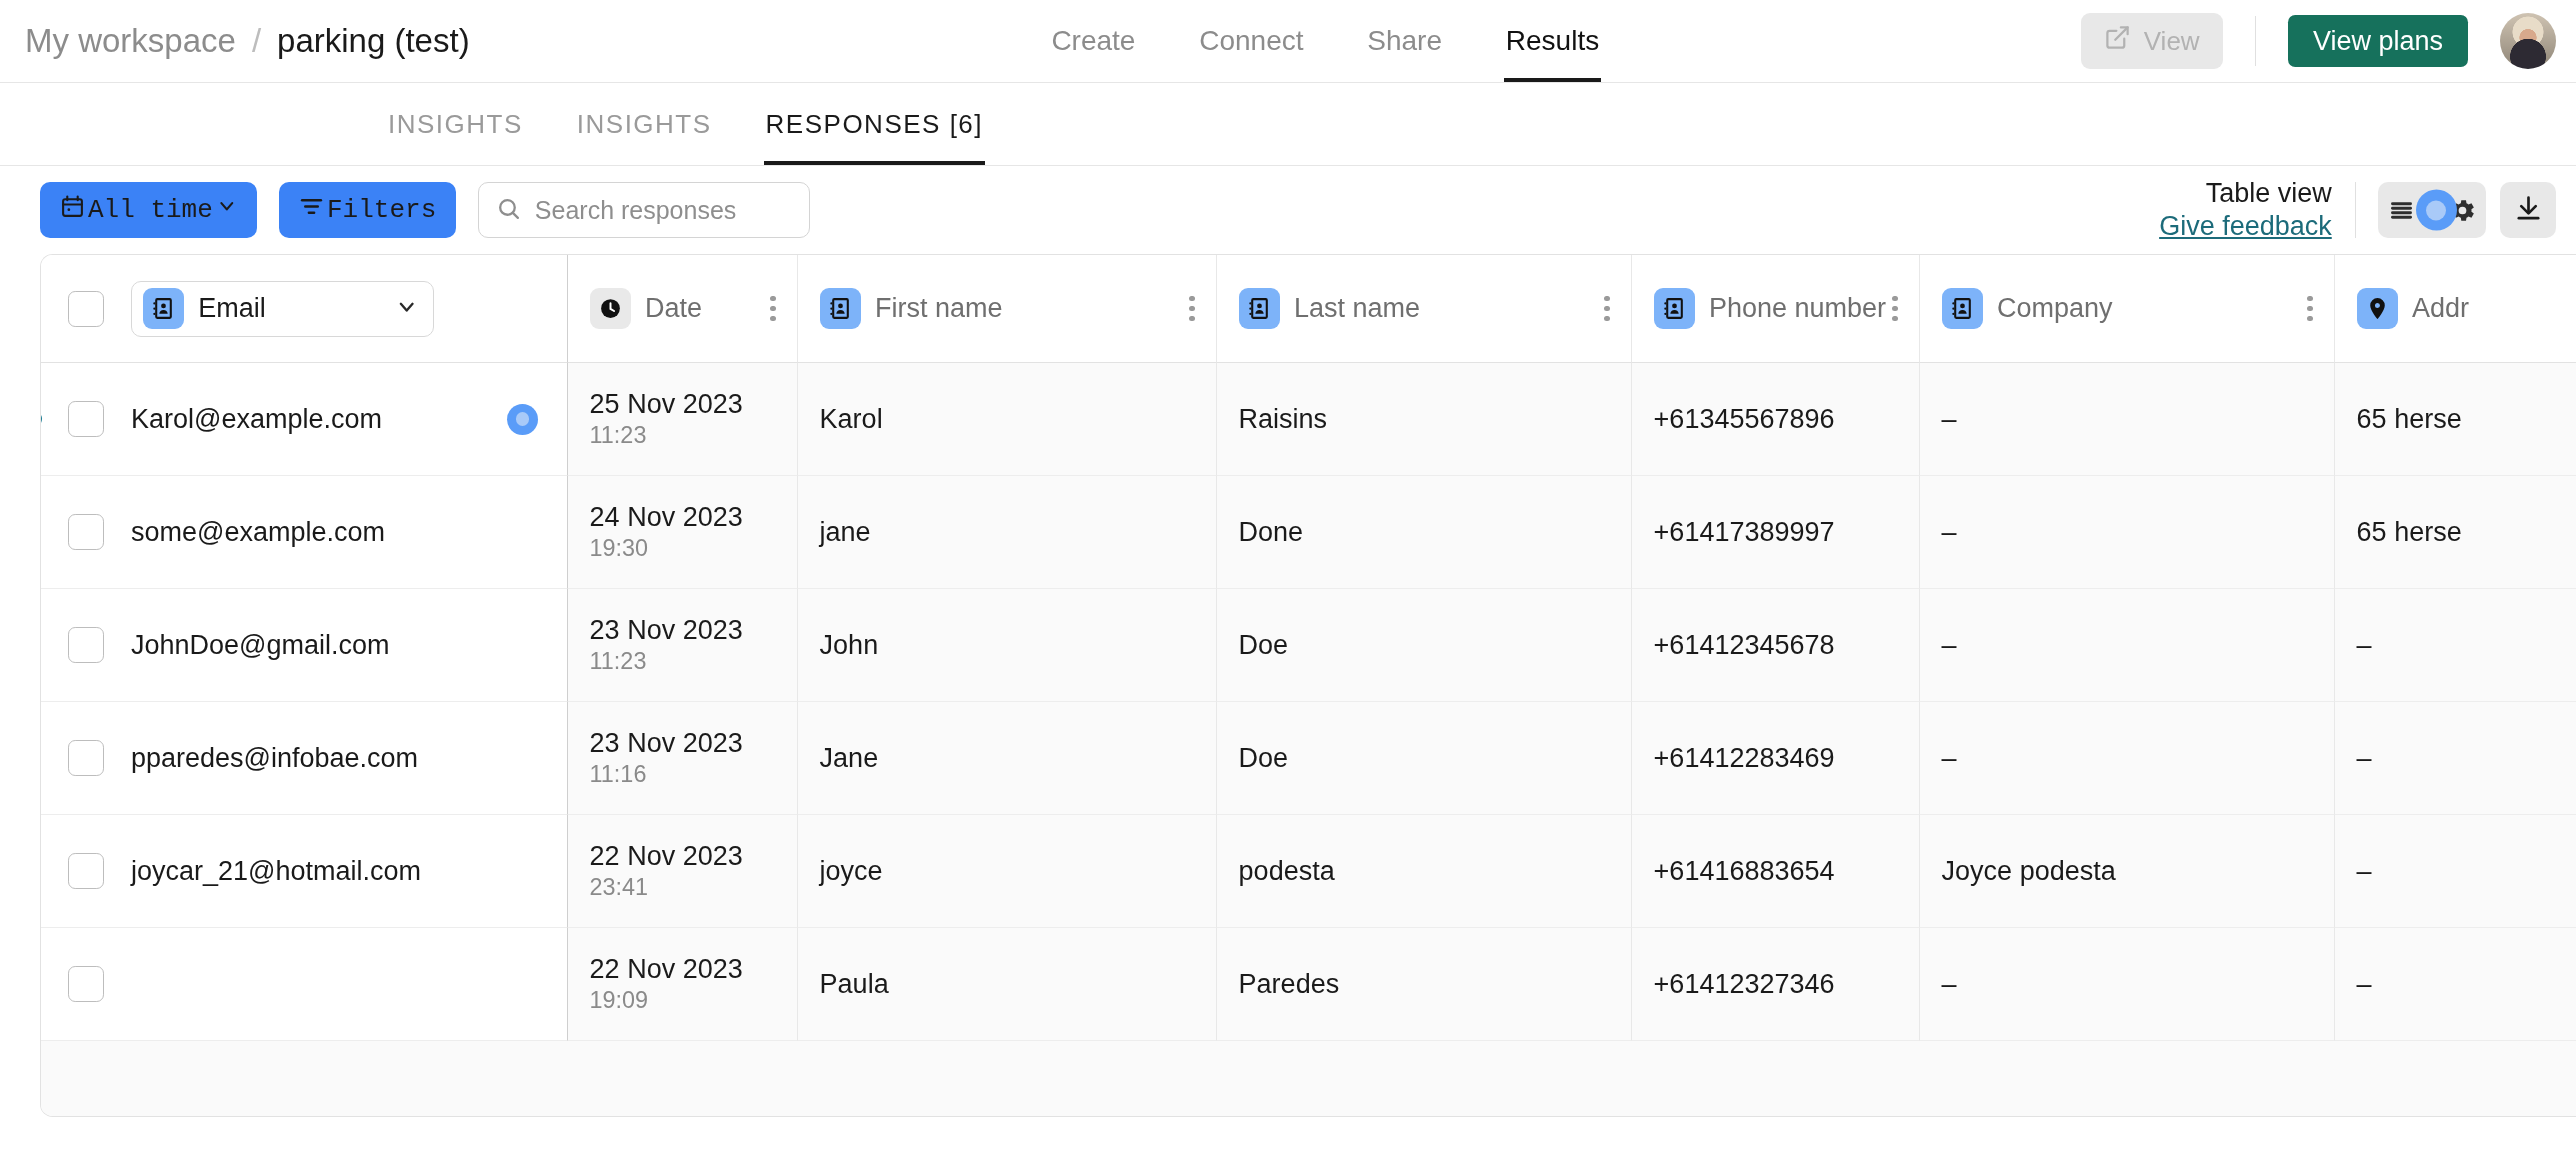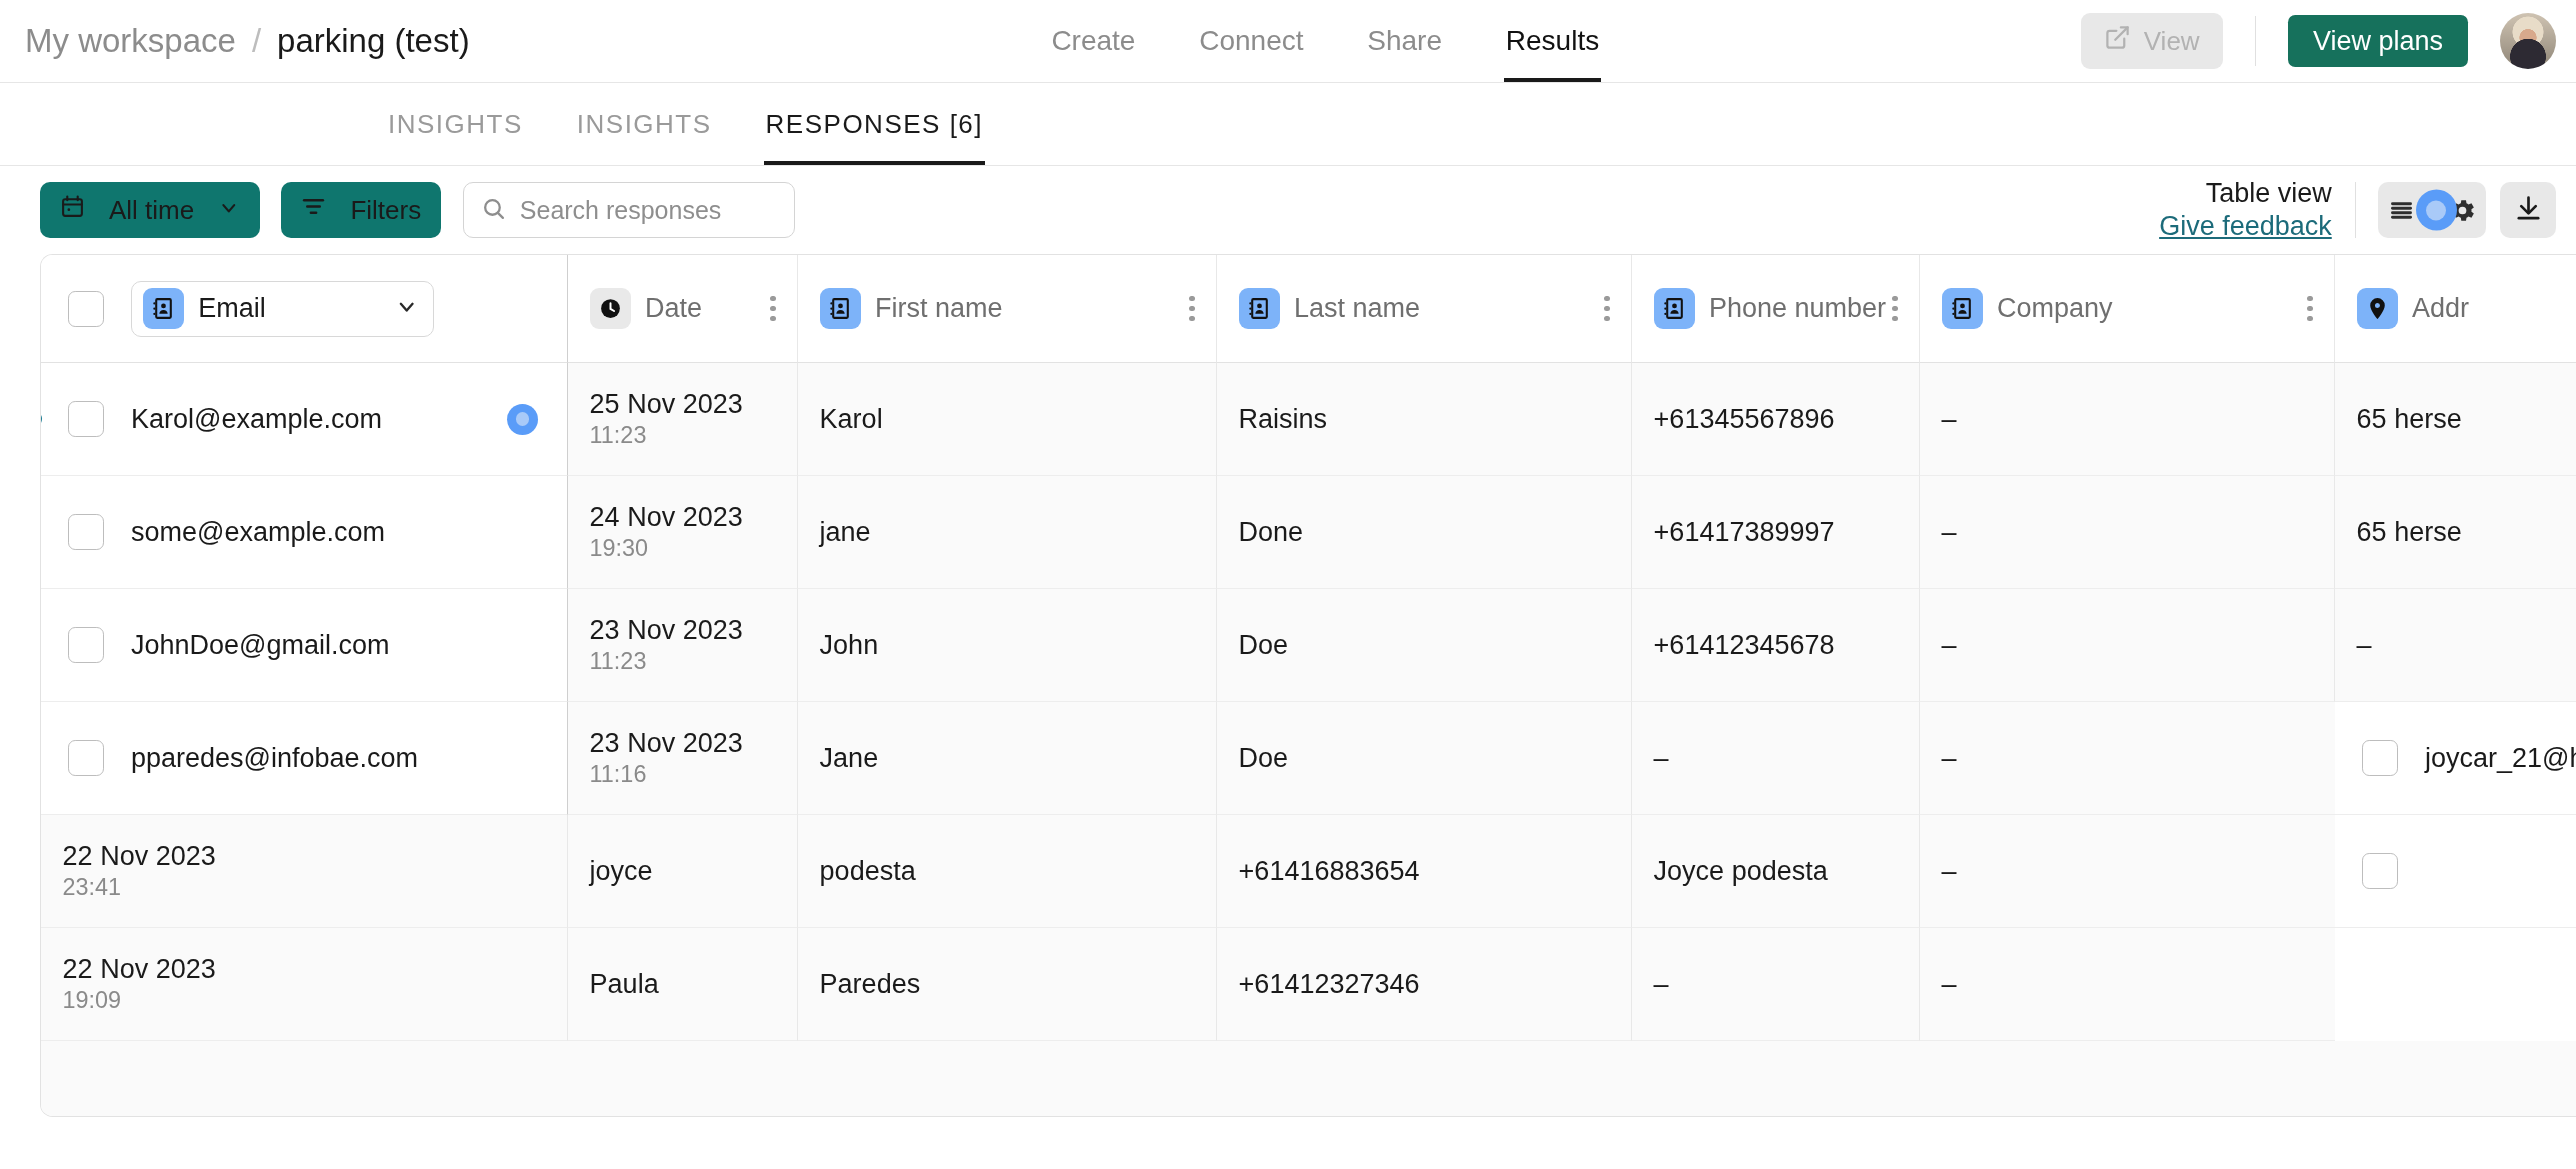--- a/index.html
+++ b/index.html
@@ -124,30 +124,30 @@
 
   
   .toolbar {
     height: 88px;
     display: flex; align-items: center;
     padding: 0 20px 0 40px;
     background: #fff;
     position: relative;
   }
   .chip {
-    display: flex; align-items: center; gap: 24px;
-    background: #0f766e;
+    display: flex; align-items: center; gap: 3px;
+    background: #3b82f6;
     border: none; border-radius: 10px;
     height: 56px;
     padding: 0 20px;
     font-size: 26px;
     color: #1a1a1a;
     cursor: pointer;
     margin-right: 21.6px;
-    font-family: Liberation Sans, sans-serif;
+    font-family: Liberation Mono, monospace;
     white-space: nowrap;
   }
   .search-wrap {
     position: relative;
     width: 332px; height: 56px;
   }
   .search-input {
     width: 100%; height: 100%;
     border: 0.9px solid #d4d4d4;
     border-radius: 10px;
@@ -639,20 +639,21 @@
       <div class="cell email-cell">
         <div class="cb"></div>
         <span class="email-text">pparedes@infobae.com</span>
       </div>
       <div class="cell date-cell vline">
         <span class="date-main">23 Nov 2023</span>
         <span class="date-sub">11:16</span>
       </div>
       <div class="cell vline">Jane</div>
       <div class="cell vline">Doe</div>
+      <div class="cell vline">+61412283469</div>
       <div class="cell vline">–</div>
       <div class="cell">–</div>
 
       <div class="cell email-cell">
         <div class="cb"></div>
         <span class="email-text">joycar_21@hotmail.com</span>
       </div>
       <div class="cell date-cell vline">
         <span class="date-main">22 Nov 2023</span>
         <span class="date-sub">23:41</span>

